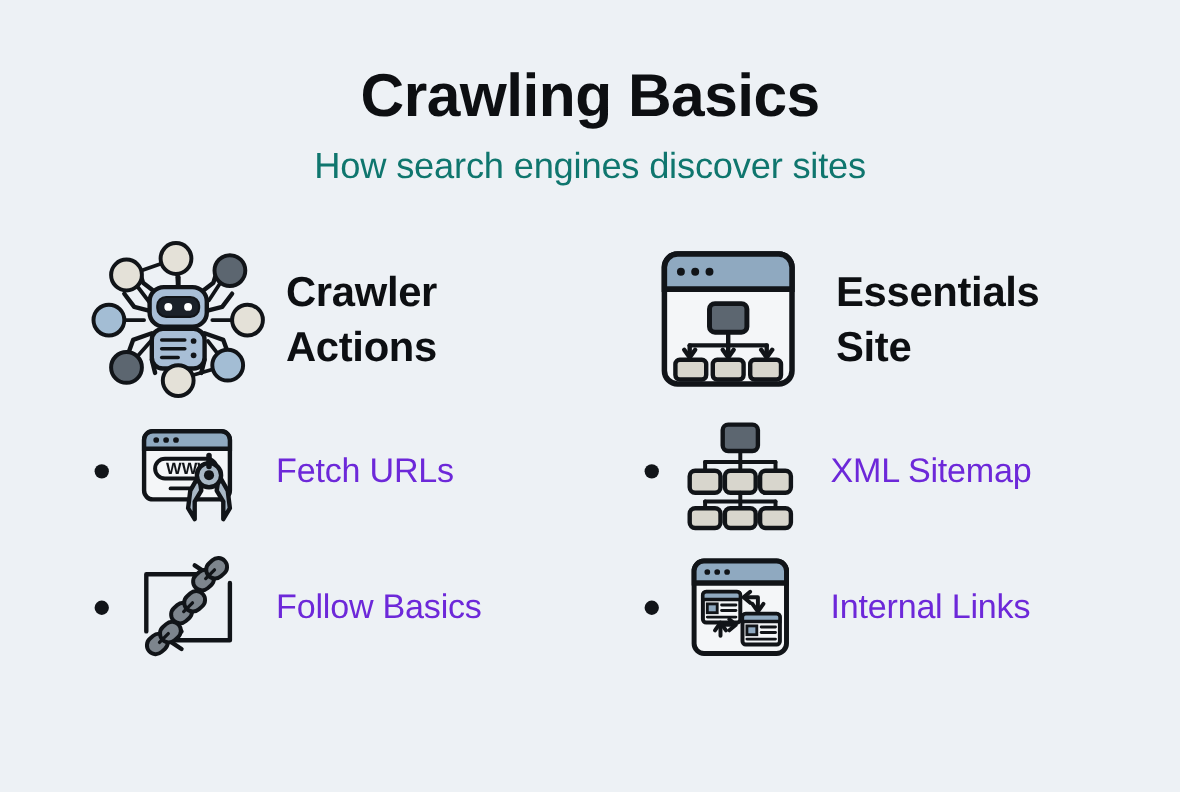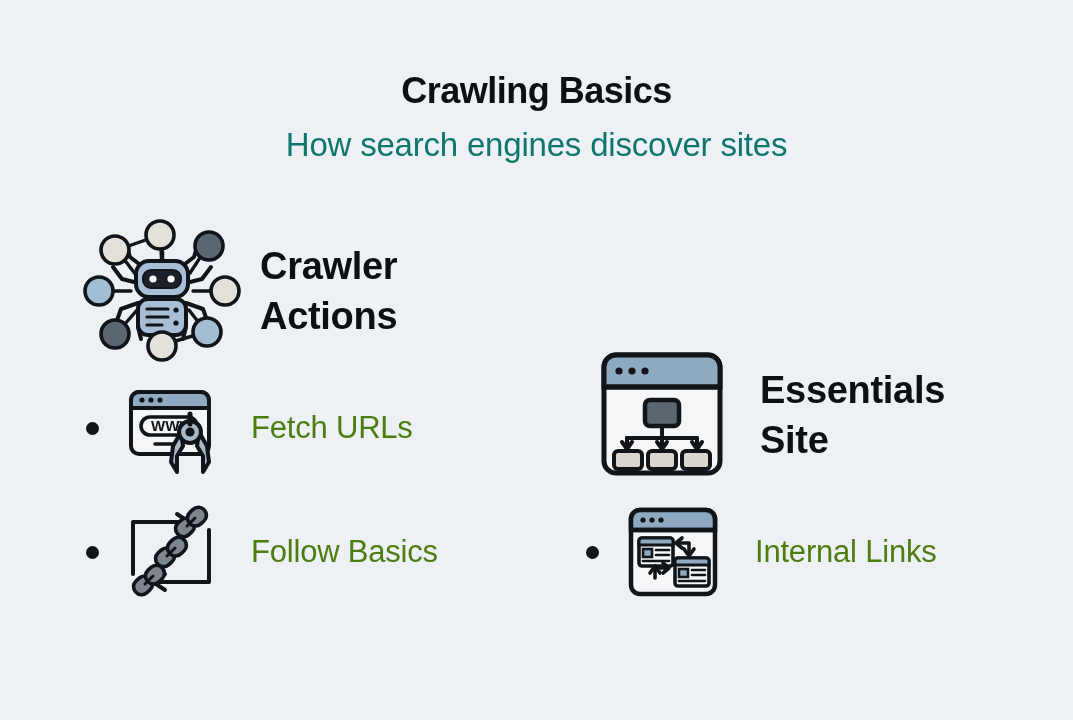--- a/index.html
+++ b/index.html
@@ -20,43 +20,42 @@
     height: 720px;
     box-sizing: border-box;
   }
 
   
   .header {
     text-align: center;
     padding-top: 58px;
   }
   .title {
-    font-size: 36px;
+    font-size: 55px;
     font-weight: 700;
     letter-spacing: -0.5px;
     line-height: 1.05;
     color: #0d0f12;
-    margin: 14px;
+    margin: 0;
   }
   .subtitle {
     font-size: 33px;
     font-weight: 400;
     color: #0f766e;
     margin: 16px 0 0 0;
     letter-spacing: -0.2px;
   }
 
   
   .columns {
     position: absolute;
     top: 216px;
     left: 0;
     width: 1073px;
     display: flex;
-    align-items: flex-end;
   }
   .column {
     width: 536px;
     box-sizing: border-box;
   }
   .col-left  { padding-left: 86px; }
   .col-right { padding-left: 50px; }
 
   
   .section-head {
@@ -100,21 +99,21 @@
     height: 104px;
     flex: 0 0 104px;
     margin-left: 20px;
     display: flex;
     align-items: center;
     justify-content: center;
   }
   .bullet-label {
     font-size: 31px;
     font-weight: 400;
-    color: #4d7c0f;
+    color: #6d28d9;
     letter-spacing: -0.2px;
     margin-left: 28px;
     white-space: nowrap;
   }
   .col-right .bullet-icon { margin-left: 22px; }
   .col-right .bullet-label { margin-left: 30px; }
 
   svg { display: block; overflow: visible; }
 </style>
 </head>
@@ -284,20 +283,46 @@
             <rect x="62" y="110" width="28" height="18" rx="4" fill="#d8d6cd" stroke="#111418" stroke-width="4"></rect>
             <rect x="96" y="110" width="28" height="18" rx="4" fill="#d8d6cd" stroke="#111418" stroke-width="4"></rect>
           </svg>
         </div>
         <div class="section-title">
           <span>Essentials</span>
           <span>Site</span>
         </div>
       </div>
 
+      <div class="bullet-row">
+        <div class="bullet-dot"></div>
+        <div class="bullet-icon">
+          <svg width="104" height="104" viewBox="0 0 104 104">
+
+            <rect x="36" y="10" width="32" height="24" rx="5" fill="#5c6670" stroke="#111418" stroke-width="4"></rect>
+
+            <path d="M52 34 L52 44" stroke="#111418" stroke-width="3.6" stroke-linecap="round"></path>
+            <path d="M20 44 L84 44" stroke="#111418" stroke-width="3.6" stroke-linecap="round"></path>
+            <path d="M20 44 L20 52 M52 44 L52 52 M84 44 L84 52" stroke="#111418" stroke-width="3.6" stroke-linecap="round"></path>
+
+            <rect x="6" y="52" width="28" height="20" rx="5" fill="#d8d6cd" stroke="#111418" stroke-width="4"></rect>
+            <rect x="38" y="52" width="28" height="20" rx="5" fill="#d8d6cd" stroke="#111418" stroke-width="4"></rect>
+            <rect x="70" y="52" width="28" height="20" rx="5" fill="#d8d6cd" stroke="#111418" stroke-width="4"></rect>
+
+            <path d="M52 72 L52 80" stroke="#111418" stroke-width="3.6" stroke-linecap="round"></path>
+            <path d="M20 80 L84 80" stroke="#111418" stroke-width="3.6" stroke-linecap="round"></path>
+            <path d="M20 80 L20 86 M52 80 L52 86 M84 80 L84 86" stroke="#111418" stroke-width="3.6" stroke-linecap="round"></path>
+
+            <rect x="6" y="86" width="28" height="18" rx="5" fill="#d8d6cd" stroke="#111418" stroke-width="4"></rect>
+            <rect x="38" y="86" width="28" height="18" rx="5" fill="#d8d6cd" stroke="#111418" stroke-width="4"></rect>
+            <rect x="70" y="86" width="28" height="18" rx="5" fill="#d8d6cd" stroke="#111418" stroke-width="4"></rect>
+          </svg>
+        </div>
+        <div class="bullet-label">XML Sitemap</div>
+      </div>
 
       <div class="bullet-row">
         <div class="bullet-dot"></div>
         <div class="bullet-icon">
           <svg width="104" height="104" viewBox="0 0 104 104">
             <rect x="10" y="10" width="84" height="84" rx="9" fill="#f4f6f8" stroke="#111418" stroke-width="4.5"></rect>
             <path d="M10 19 a9 9 0 0 1 9 -9 h66 a9 9 0 0 1 9 9 v11 h-84 z" fill="#8fa9c0" stroke="#111418" stroke-width="4.5"></path>
             <line x1="10" y1="30" x2="94" y2="30" stroke="#111418" stroke-width="4.5"></line>
             <circle cx="22" cy="20" r="2.6" fill="#111418"></circle>
             <circle cx="31" cy="20" r="2.6" fill="#111418"></circle>

